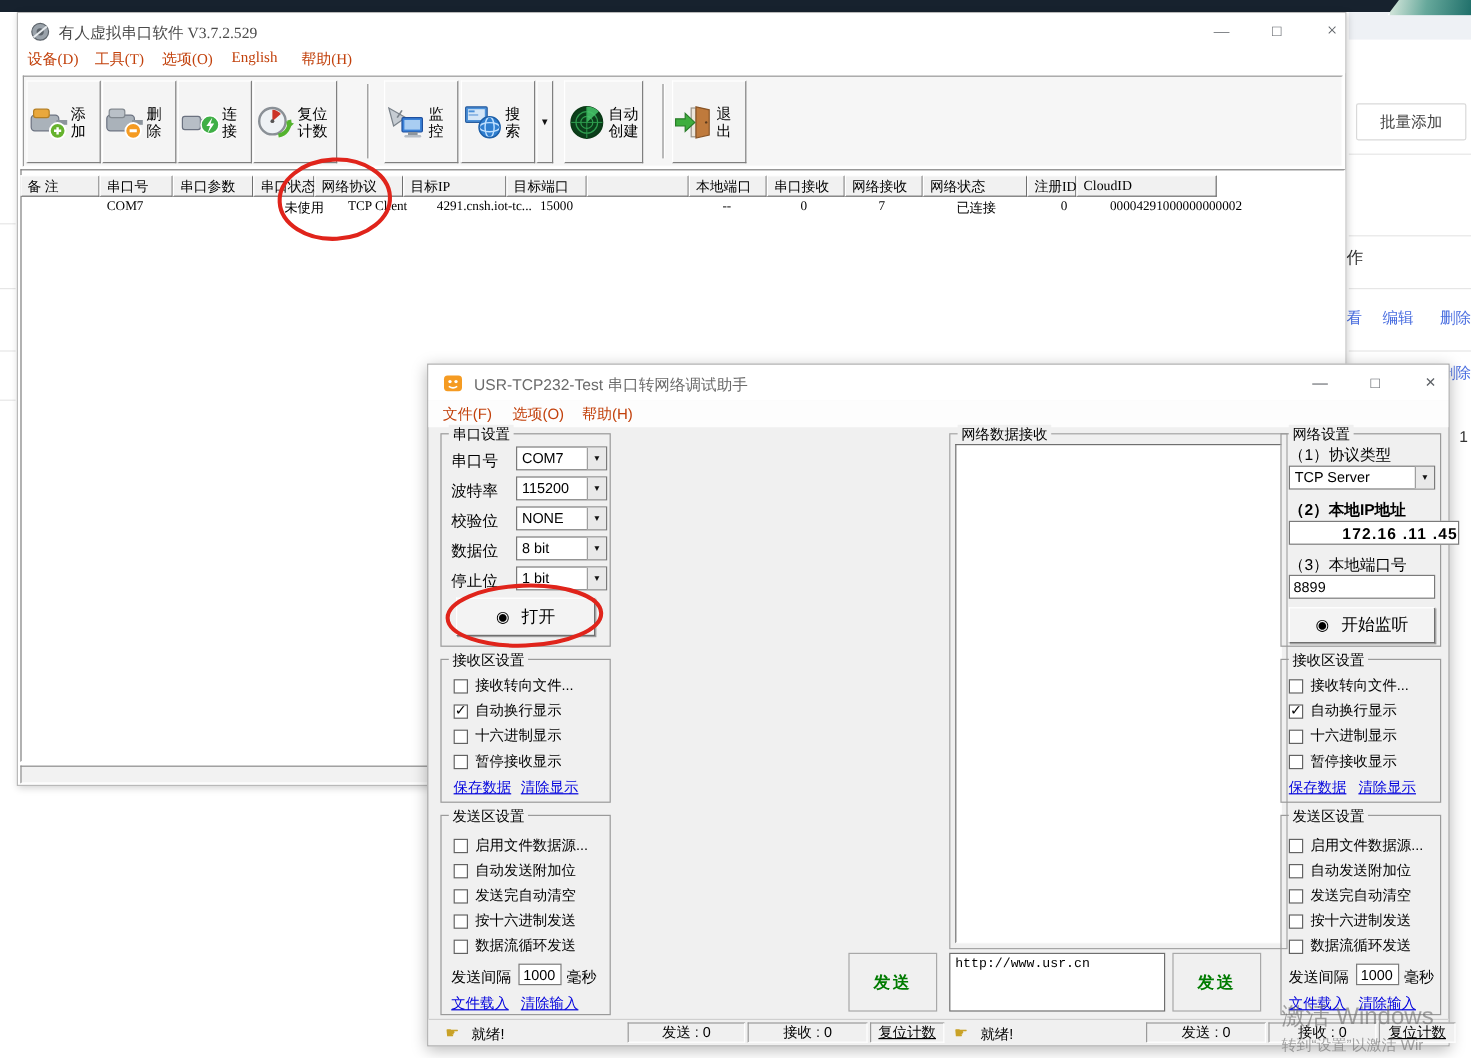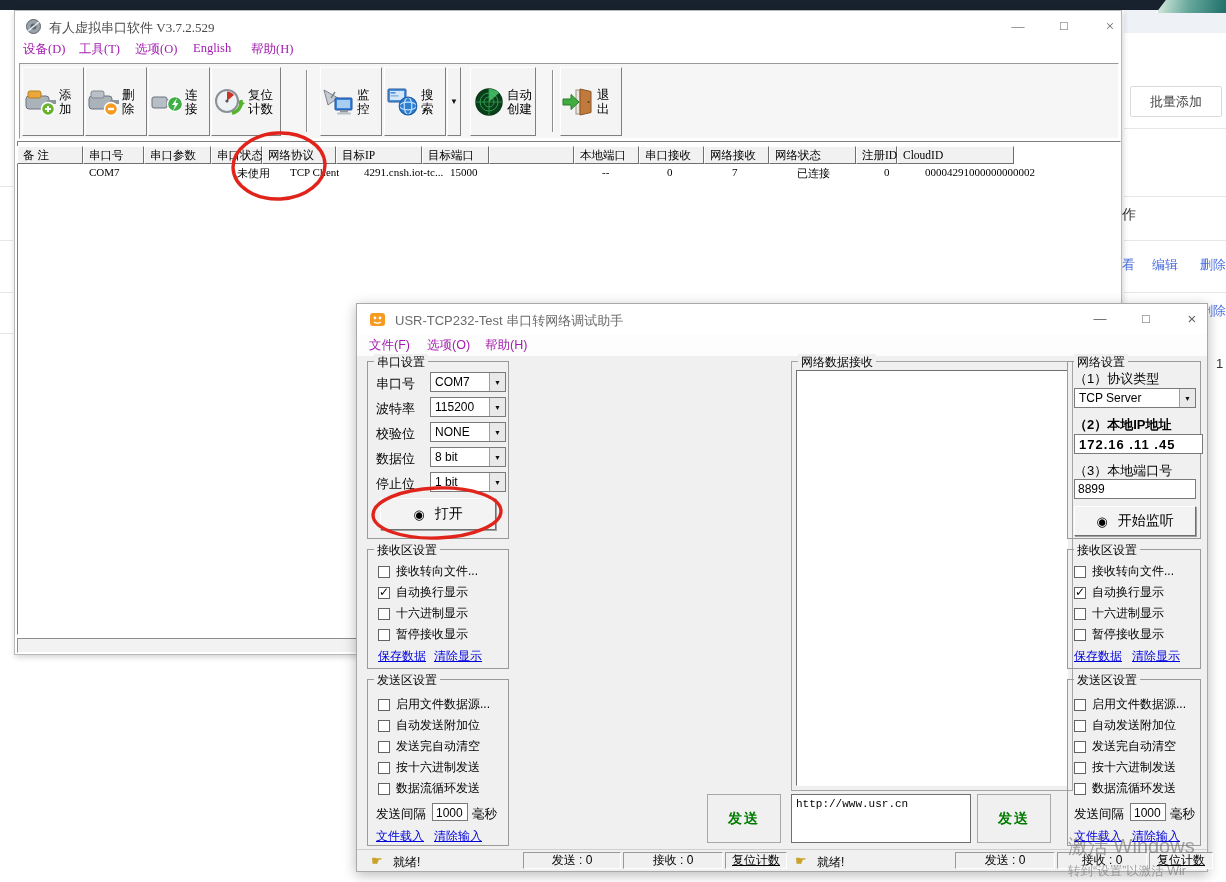--- a/index.html
+++ b/index.html
@@ -23,21 +23,21 @@
   #batch-add { position:absolute; left:1130px; top:86px; width:92px; height:31px; z-index:1;
     background:#fff; border:1px solid #d9d9d9; border-radius:2px; color:#444; font-size:13px;
     display:flex; align-items:center; justify-content:center; }
   #band-top-right { position:absolute; left:1124px; top:10px; width:102px; height:23px; background:#eef1f5; z-index:1; }
 
   
   .win { position:absolute; background:#fff; border:1px solid #b9b9b9; }
   .titlebar { position:absolute; left:0; top:0; right:0; height:30px; background:#fff; }
   .title-text { position:absolute; top:8px; font-size:13px; color:#4a4a4a; white-space:nowrap; }
   .winctl { position:absolute; width:30px; height:20px; text-align:center; font-size:13px; color:#5f6368; line-height:20px; cursor:pointer; }
-  .menubar-item { position:absolute; font-size:12.5px; color:#a21caf; top:0; cursor:pointer; }
+  .menubar-item { position:absolute; font-size:12.5px; color:#c2410c; top:0; cursor:pointer; }
 
   
   #vsp-win { left:14px; top:10px; width:1108px; height:645px; z-index:10; box-shadow:1px 2px 6px rgba(0,0,0,.18);font-family:Liberation Serif, serif; }
   #vsp-toolbar { position:absolute; left:4px; top:52px; width:1100px; height:76px; background:#f6f6f6;
     border:1px solid; border-color:#9a9a9a #ffffff #ffffff #9a9a9a; }
   .tbtn { position:absolute; top:3px; height:69px; background:#f4f4f4; cursor:pointer;
     border:1px solid; border-color:#ffffff #7f7f7f #7f7f7f #ffffff;
     display:flex; flex-direction:row; align-items:center; }
   .tbtn .ticon { height:44px; display:flex; align-items:center; }
   .tbtn .tlabel { font-size:12.5px; color:#000; line-height:14px; }
@@ -445,21 +445,21 @@
     <div class="group" style="left:710px;top:57px;width:134px;height:178px;">
       <span class="group-label">网络设置</span>
       <span class="field-label" style="left:6px;top:8px;">（1）协议类型</span>
       <div class="combo" style="left:6px;top:26px;width:122px;height:20px;">
         <span class="combo-val">TCP Server</span>
         <span class="combo-btn">
             <span>▼</span>
           </span>
       </div>
       <span class="field-label" style="left:6px;top:54px;font-weight:bold;">（2）本地IP地址</span>
-      <div class="ip-field" style="left:6px;top:72px;width:129px;height:20px;">172.16 .11 .45</div>
+      <div class="ip-field" style="left:6px;top:72px;width:142px;height:20px;text-align:right;">172.16 .11 .45</div>
       <span class="field-label" style="left:6px;top:100px;">（3）本地端口号</span>
       <div class="txtfield" style="left:6px;top:117px;width:122px;height:20px;">8899</div>
       <div class="btn-raised" style="left:6px;top:144px;width:122px;height:30px;">
         <span class="radio-glyph">◉</span>
         <span>开始监听</span>
       </div>
     </div>
 
     <div class="group" style="left:710px;top:245px;width:134px;height:120px;">
       <span class="group-label">接收区设置</span>

